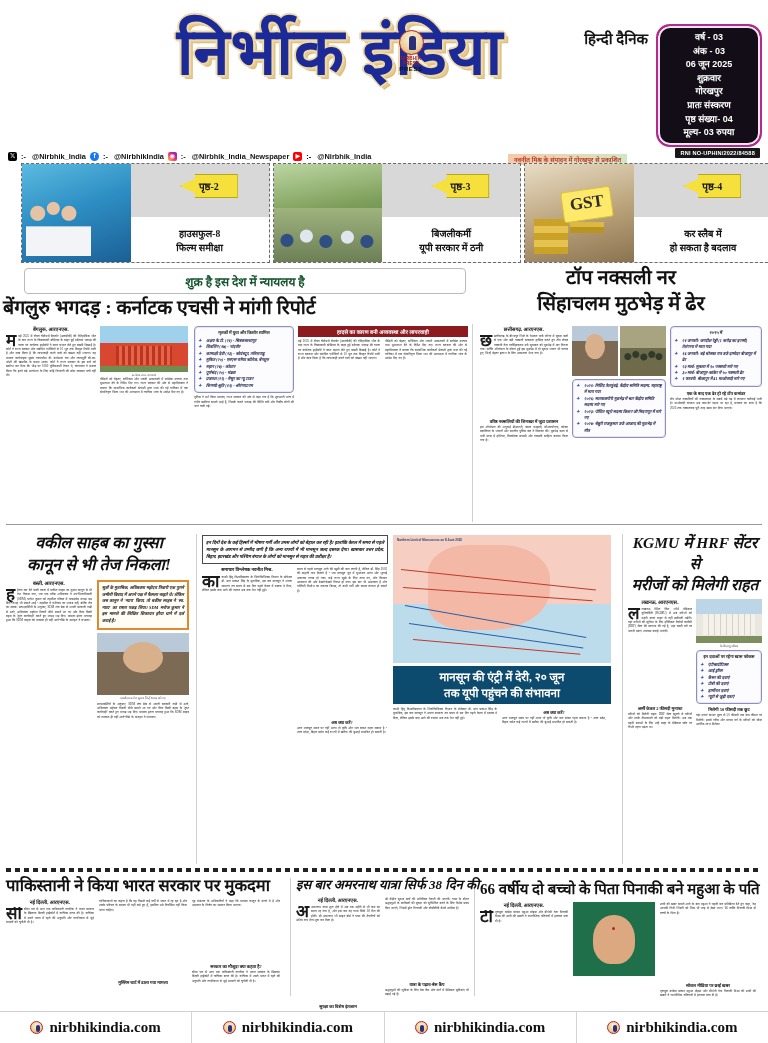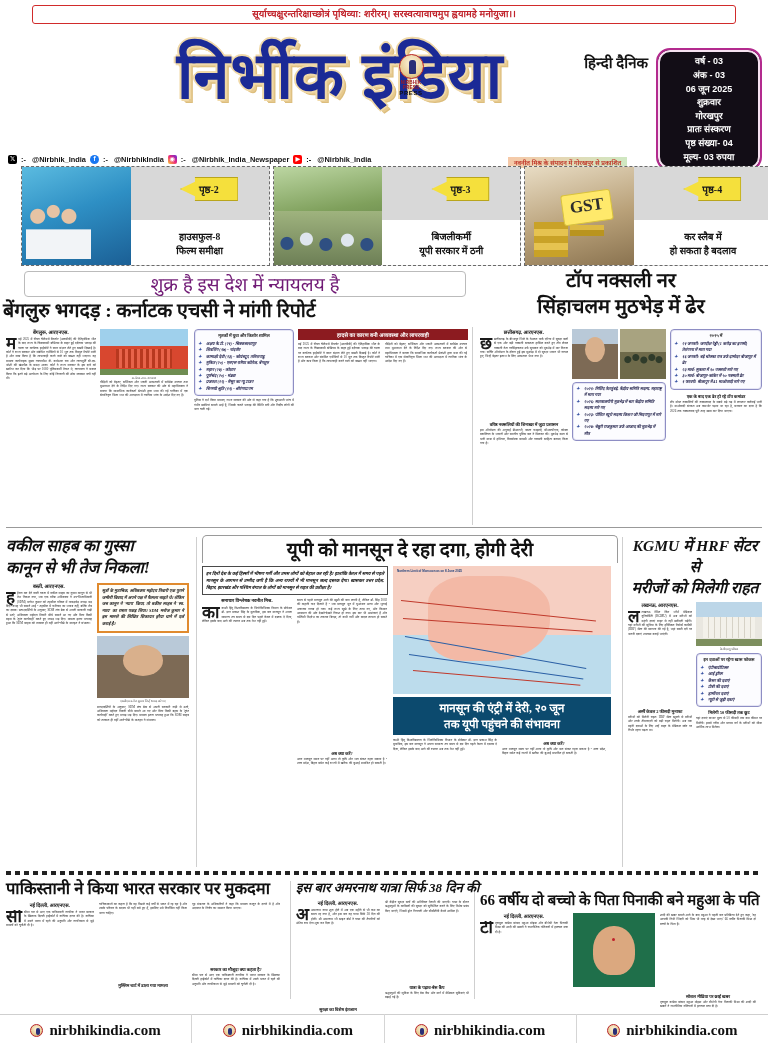--- a/index.html
+++ b/index.html
@@ -195,22 +195,22 @@
   .teaser-text .bgtop{ position:absolute; inset:0 0 46% 0; background:#d8d8d8; }
 
   
   .band { position:absolute; left:0; top:264px; width:768px; height:56px; }
   .welcome-box {
     position:absolute; left:24px; top:2px; width:442px; height:26px;
     border:1px solid #bbb; border-radius:4px; background:#fff;
     display:flex; align-items:center; justify-content:center;
   }
   .welcome-box span {
-    font-family:"Liberation Serif",serif; font-weight:normal;
-    font-size:19px; color:#701a75;
+    font-family:"Liberation Serif",serif; font-weight:bold;
+    font-size:12px; color:#14532d;
   }
   .naxal-head {
     position:absolute; left:478px; top:-2px; width:286px;
     text-align:center; font-family:"Liberation Serif",serif;
     font-weight:bold; font-size:20px; color:#111; line-height:26px;
   }
   .bengaluru-head {
     position:absolute; left:3px; top:30px; width:462px;
     font-family:"Liberation Serif",serif; font-weight:bold;
     font-size:19.5px; color:#111; line-height:24px; white-space:nowrap;
@@ -323,21 +323,21 @@
   .redstrip {
     background:#8c1b20; color:#fff; font-family:"Liberation Serif",serif;
     font-weight:bold; font-size:5.4px; text-align:center;
     padding:1.5px 2px; letter-spacing:.1px;
   }
 
   
   .sec2 { position:absolute; left:0; top:524px; width:768px; height:340px; }
   .vakil-head {
     font-family:"Liberation Serif",serif; font-style:italic; font-weight:bold;
-    font-size:16px; line-height:22px; color:#111; 
+    font-size:16px; line-height:22px; color:#111; text-align:center;
   }
   .monsoon-head {
     font-family:"Liberation Serif",serif; font-weight:bold;
     font-size:19px; color:#111; text-align:center; line-height:24px;
     border:1px solid #9a9a9a; border-bottom:none; border-radius:5px 5px 0 0;
     padding:2px 0 1px;
   }
   .kgmu-head {
     font-family:"Liberation Serif",serif; font-style:italic; font-weight:bold;
     font-size:15.5px; line-height:21px; color:#111; text-align:center;
@@ -418,23 +418,20 @@
     font-family:"Liberation Serif",serif; font-weight:bold;
     font-size:15px; color:#111; letter-spacing:0;
   }
   .foot-sep { width:1px; background:#d5d5d5; }
 </style>
 </head>
 <body>
 
 <div class="page">
 
-  <div class="shloka-bar">
-    <span>सूर्याच्चक्षुरन्तरिक्षाच्छोत्रं पृथिव्या: शरीरम्। सरस्वत्यावाचमुप ह्वयामहे मनोयुजा।।</span>
-  </div>
 
   <div class="masthead">
     <div class="paper-title">निर्भीक इंडिया</div>
 
     <div class="logo-emblem">
       <div class="emblem-circle"></div>
       <div class="emblem-sub">NIRBHIK PRESS</div>
       <div class="emblem-press">PRESS</div>
     </div>
 
@@ -623,21 +620,20 @@
         <div style="width:92px;">
           <div class="quotebox">सूत्रों के मुताबिक, अधिवक्ता महोदय तिवारी एक पुराने जमीनी विवाद में अपने पक्ष में फैसला चाहते थे। लेकिन जब कानून ने 'न्याय' किया, तो वकील साहब ने 'स्व-न्याय' का रास्ता पकड़ लिया। SDM मनोज कुमार ने इस मामले की लिखित शिकायत हरैया थाने में दर्ज कराई है।</div>
           <div class="photo person" style="width:92px;height:62px;margin-top:3px;"></div>
           <div class="photocap">एसडीएम मनोज कुमार जिन्हें थप्पड़ मारे गए</div>
           <div class="txt" style="height:120px;margin-top:2px;">प्रत्यक्षदर्शियों के अनुसार, SDM लंच ब्रेक से अपनी सरकारी गाड़ी से उतरे, अधिवक्ता महोदय तिवारी सीधे सामने आ गए और बिना किसी बहस के 'तुरंत कार्यवाही' करते हुए थप्पड़ जड़ दिए। मामला इतना भयावह हुआ कि SDM साहब को तत्काल ही वहीं आगे-पीछे के मातहत ने संभाला।</div>
         </div>
       </div>
     </div>
 
     <div class="col" style="left:202px; top:6px; width:416px;">
-      <div class="monsoon-head">यूपी को मानसून दे रहा दगा, होगी देरी</div>
       <div style="display:flex; gap:5px; margin-top:3px;">
         <div style="width:186px;">
           <div class="box-hilite">इन दिनों देश के कई हिस्सों में भीषण गर्मी और उमस लोगों को बेहाल कर रही है। हालांकि केरल में समय से पहले मानसून के आगमन से उम्मीद जगी है कि अन्य राज्यों में भी मानसून जल्द दस्तक देगा। खासकर उत्तर प्रदेश, बिहार, झारखंड और पश्चिम बंगाल के लोगों को मानसून से राहत की प्रतीक्षा है।</div>
           <div style="display:flex; gap:5px; margin-top:3px;">
             <div style="width:90px;">
               <div class="dateline" style="font-size:4.6px;line-height:6px;">समाचार विश्लेषक नवनीत मिश्र-</div>
               <div class="txt" style="height:228px;">
                 <span class="dropcap">का</span><span>काशी हिंदू विश्वविद्यालय के जियोफिजिक्स विभाग के प्रोफेसर डॉ. ज्ञान प्रकाश सिंह के मुताबिक, इस बार मानसून ने अपना सामान्य तय समय से दस दिन पहले केरल में दस्तक दे दिया, लेकिन इसके बाद आगे की रफ्तार अब तक तेज नहीं हुई।</span>
               </div>
             </div>
@@ -744,21 +740,21 @@
           <div class="subhead">सुरक्षा का विशेष इंतजाम</div>
         </div>
         <div style="width:84px;">
           <div class="txt" style="height:82px;">श्री केंद्रीय सुरक्षा बलों की अतिरिक्त तैनाती की जाएगी। यात्रा के दौरान श्रद्धालुओं के काफिलों की सुरक्षा को सुनिश्चित करने के लिए विशेष प्रबंध किए जाएंगे, जिसमें ड्रोन निगरानी और सीसीटीवी कैमरे शामिल हैं।</div>
           <div class="subhead">यात्रा के पड़ाव-बेस कैंप</div>
           <div class="txt" style="height:26px;">श्रद्धालुओं की सुविधा के लिए बेस कैंप और मार्ग में मेडिकल सुविधाएं भी बढ़ाई गई हैं।</div>
         </div>
       </div>
     </div>
 
-    <div class="col" style="left:480px; top:20px; width:282px;">
+    <div class="col" style="left:480px; top:12px; width:282px;">
       <div class="sec3-head-c">66 वर्षीय दो बच्चो के पिता पिनाकी बने महुआ के पति</div>
       <div style="display:flex; gap:5px; margin-top:3px;">
         <div style="width:88px;">
           <div class="dateline">नई दिल्ली, आरएनएस-</div>
           <div class="txt" style="height:92px;">
             <span class="dropcap">टी</span><span>तृणमूल कांग्रेस सांसद महुआ मोइत्रा और बीजेपी नेता पिनाकी मिश्रा की शादी की खबरों ने राजनीतिक गलियारों में हलचल मचा दी है।</span>
           </div>
         </div>
         <div style="width:82px;">
           <div class="photo woman" style="width:82px;height:74px;">

